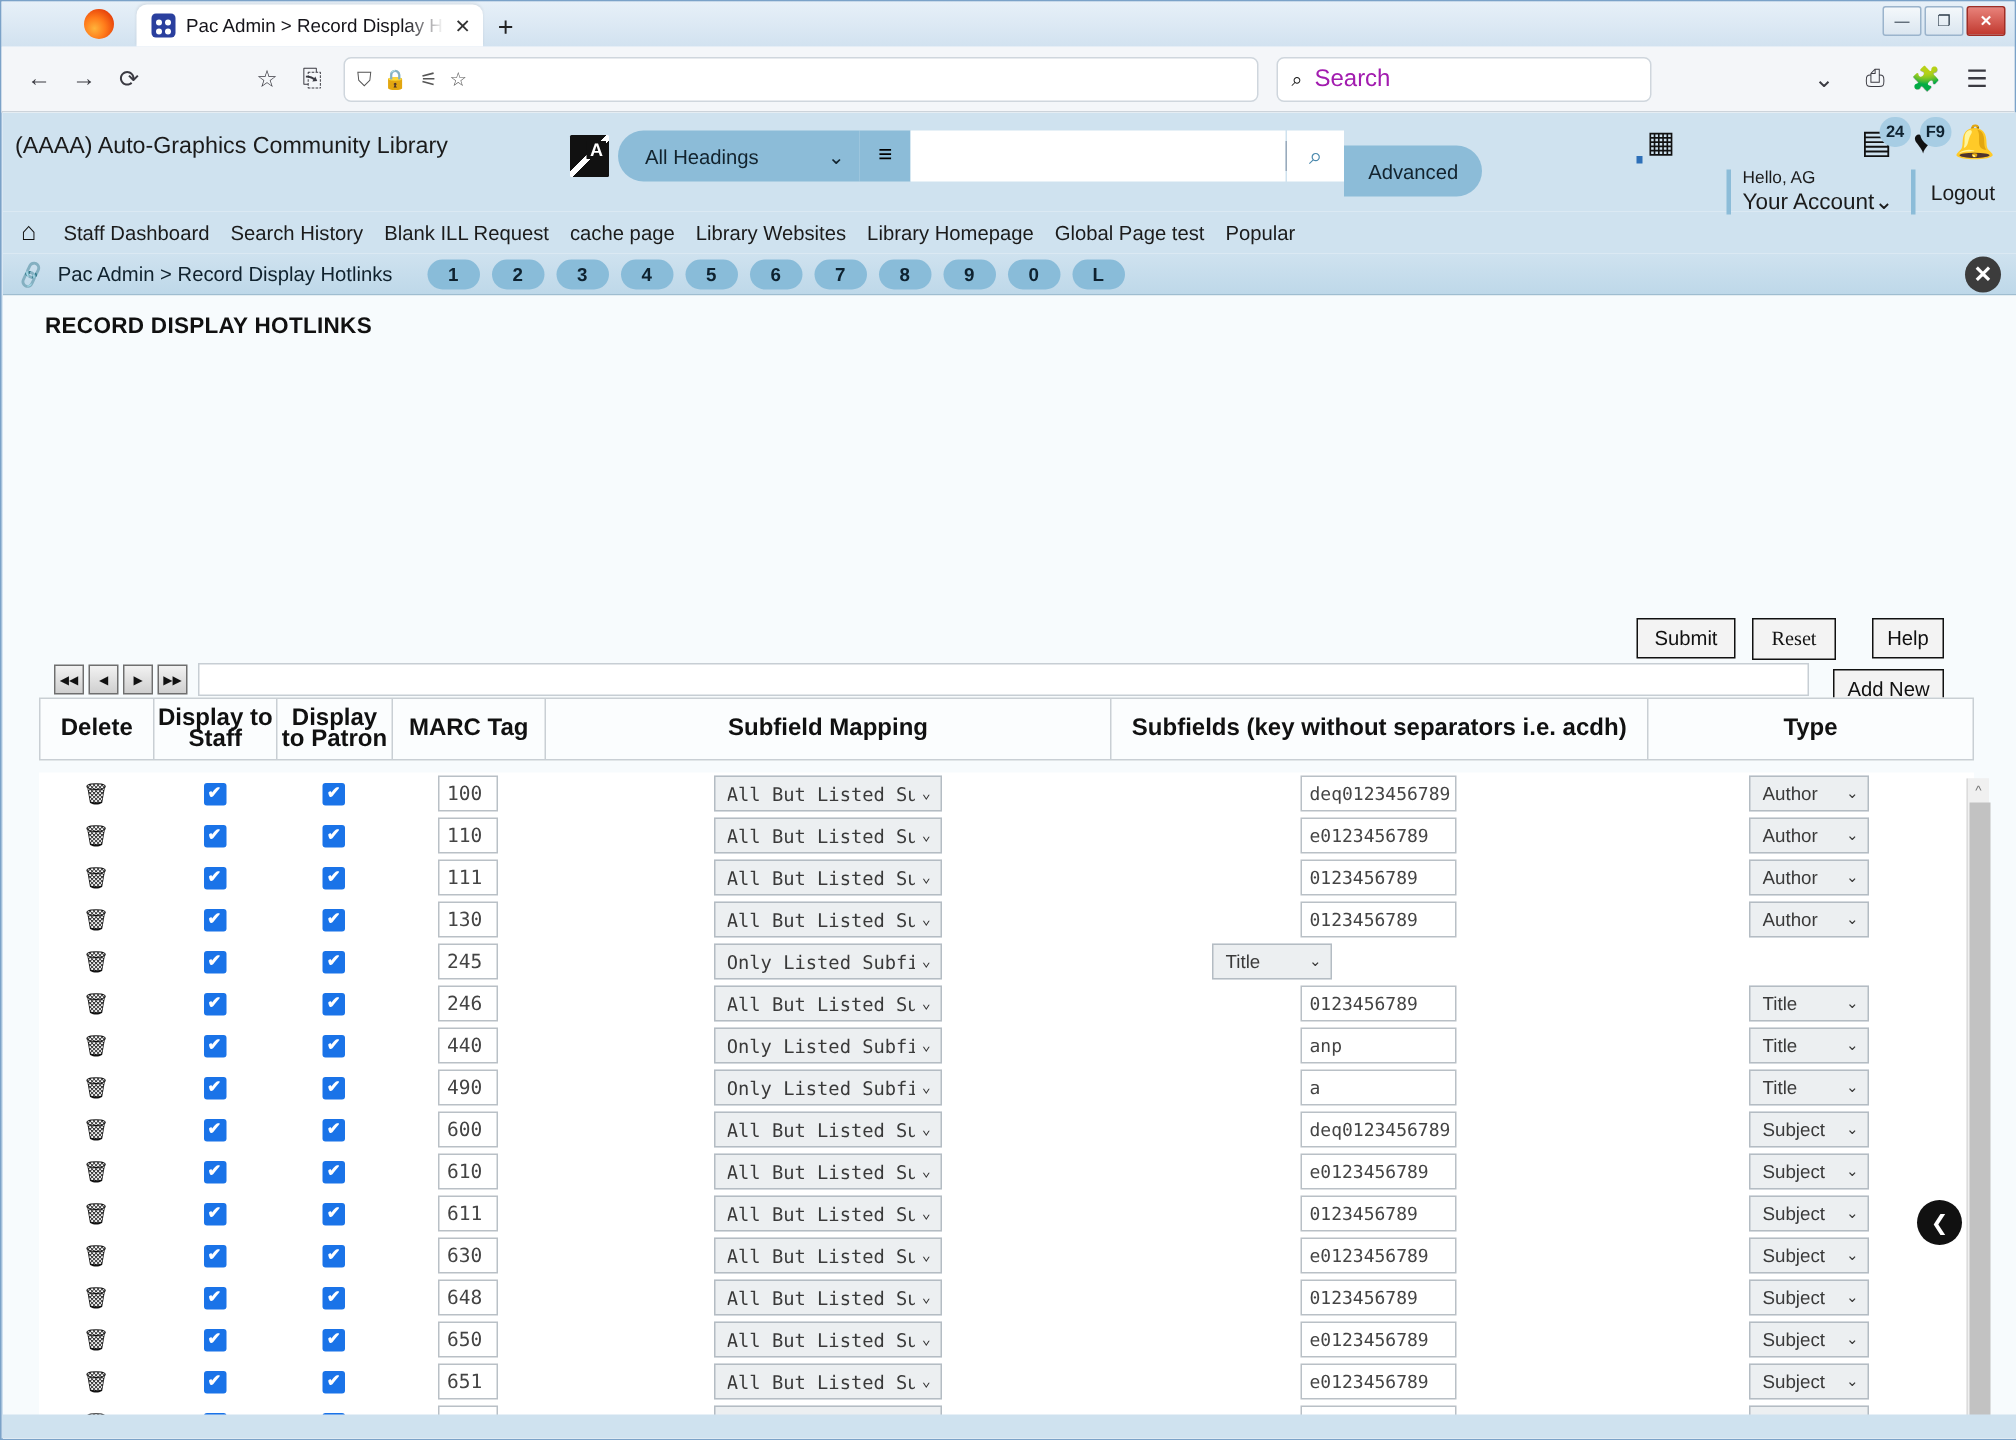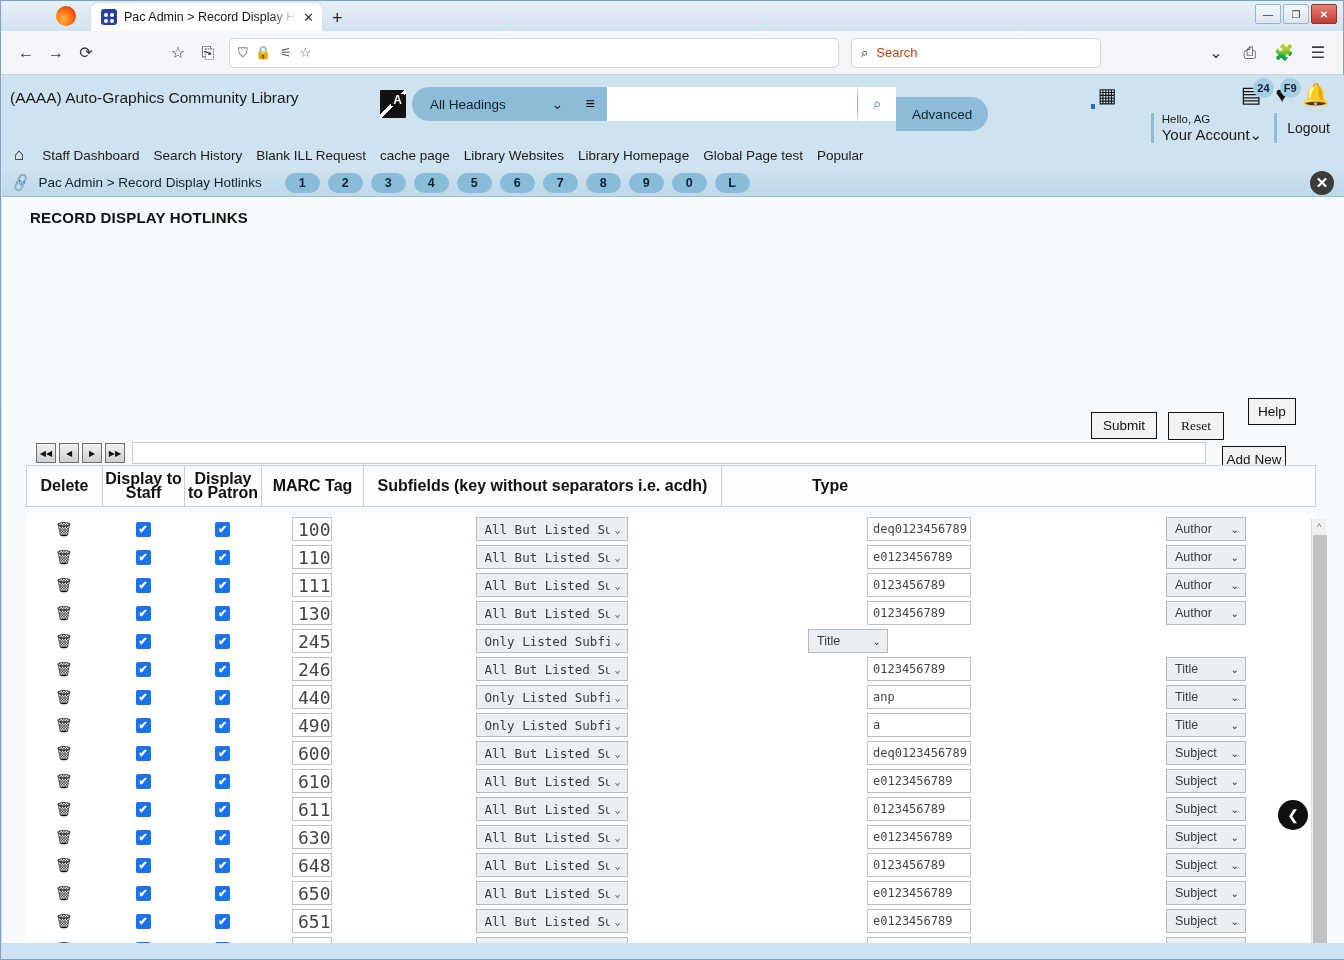--- a/index.html
+++ b/index.html
@@ -86,21 +86,21 @@
     display:flex; align-items:center; padding:0 8px; gap:8px; margin:0 6px;
     max-width:610px;
   }
   #urlbar .u-ico { font-size:13px; color:#555; }
   #urltext { flex:1; font-size:13.5px; color:#6b7280; white-space:nowrap; overflow:hidden;}
   #urltext b { color:#15141a; font-weight:700; }
   #searchbar {
     width:250px; height:30px; background:#fff; border:1px solid #cfd6dd; border-radius:5px;
     display:flex; align-items:center; padding:0 9px; gap:8px; margin-left:6px;
   }
-  #searchbar .s-ph { font-size:13px; color:#c2410c; }
+  #searchbar .s-ph { font-size:16px; color:#a21caf; }
   #nav-right { margin-left:auto; display:flex; align-items:center; gap:4px; }
 
   
   #page {
     position:absolute; left:1px; top:74px; width:1342px; height:884px;
     background:#ffffff; overflow:hidden;
   }
 
   
   #appheader { background:#cfe2ef; height:66px; position:relative; }
@@ -197,22 +197,22 @@
   #ptitle {
     position:absolute; left:28px; top:12px; font-size:15px; font-weight:bold;
     letter-spacing:.2px; color:#111;
   }
   .btn {
     border:1px solid #111; background:#f3f3f3; font-size:13.5px;
     padding:5px 0; text-align:center; color:#111; font-family:"Liberation Sans",sans-serif;
   }
   #submit-btn { position:absolute; left:1089px; top:215px; width:66px; }
   #reset-btn  { position:absolute; left:1166px; top:215px; width:56px;font-family:Liberation Serif, serif; }
-  #help-btn   { position:absolute; left:1246px; top:201px; width:48px; }
-  #addnew-btn { position:absolute; left:1220px; top:249px; width:64px; }
+  #help-btn   { position:absolute; left:1246px; top:215px; width:48px; }
+  #addnew-btn { position:absolute; left:1220px; top:249px; width:74px; }
 
   
   #pagerrow { position:absolute; left:34px; top:245px; display:flex; align-items:center; }
   .pbtn {
     width:20px; height:20px; border:1px solid #6f6f6f; margin-right:3px;
     background:linear-gradient(180deg,#f2f2f2,#cfcfcf);
     display:flex; align-items:center; justify-content:center; font-size:8px; color:#111;
   }
   #pagerfield {
     width:1074px; height:22px; background:#fff; border:1px solid #c7ced4; margin-left:4px;
@@ -244,21 +244,21 @@
   .row { display:flex; height:28px; align-items:center; }
   .cell { display:flex; align-items:center; justify-content:center; height:28px; }
   .trash { font-size:14px; color:#111; }
   .chk {
     width:15px; height:15px; background:#1a73e8; border-radius:2px;
     display:flex; align-items:center; justify-content:center;
     color:#fff; font-size:11px; line-height:11px; font-weight:bold;
   }
   .tagbox {
     width:40px; height:24px; border:1px solid #b9c0c6; background:#fff;
-    font-size:18px; color:#444; display:flex; align-items:center; padding-left:5px;
+    font-size:13px; color:#444; display:flex; align-items:center; padding-left:5px;
     font-family:"DejaVu Sans Mono", monospace;
   }
   .sel {
     height:24px; border:1px solid #b4bcc3; background:#eceff1;
     display:flex; align-items:center; justify-content:space-between;
     font-size:12.5px; color:#3a3a3a; padding:0 6px 0 8px;
     font-family:"DejaVu Sans Mono", monospace; white-space:nowrap; overflow:hidden;
   }
   .sel .cv { overflow:hidden; text-overflow:clip; }
   .sel .caret { font-size:10px; color:#333; margin-left:4px; flex:none; }
@@ -444,20 +444,21 @@
         <div class="pbtn">▶</div>
         <div class="pbtn">▶▶</div>
         <div id="pagerfield"></div>
       </div>
 
       <div id="tblhead">
         <div class="th c-del">Delete</div>
         <div class="th c-staff">Display to Staff</div>
         <div class="th c-patron">Display to Patron</div>
         <div class="th c-marc">MARC Tag</div>
+        <div class="th c-map">Subfield Mapping</div>
         <div class="th c-sub">Subfields (key without separators i.e. acdh)</div>
         <div class="th c-type">Type</div>
       </div>
 
       <div id="tblbody">
           <div class="row">
             <div class="cell c-del">
               <span class="trash">🗑</span>
             </div>
             <div class="cell c-staff">

